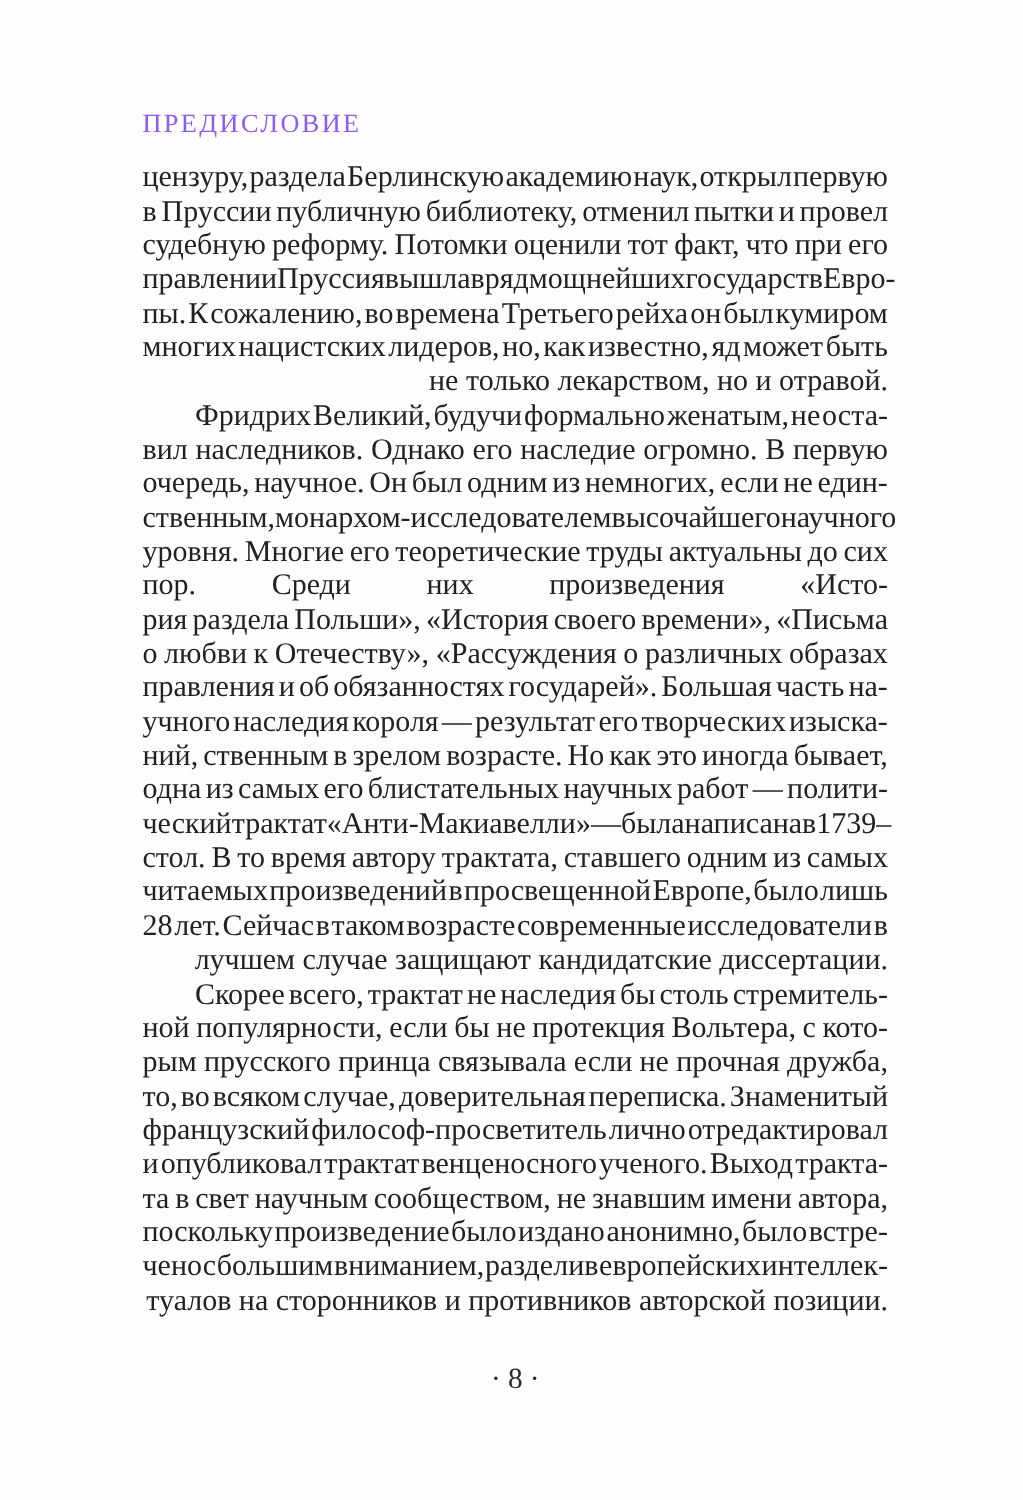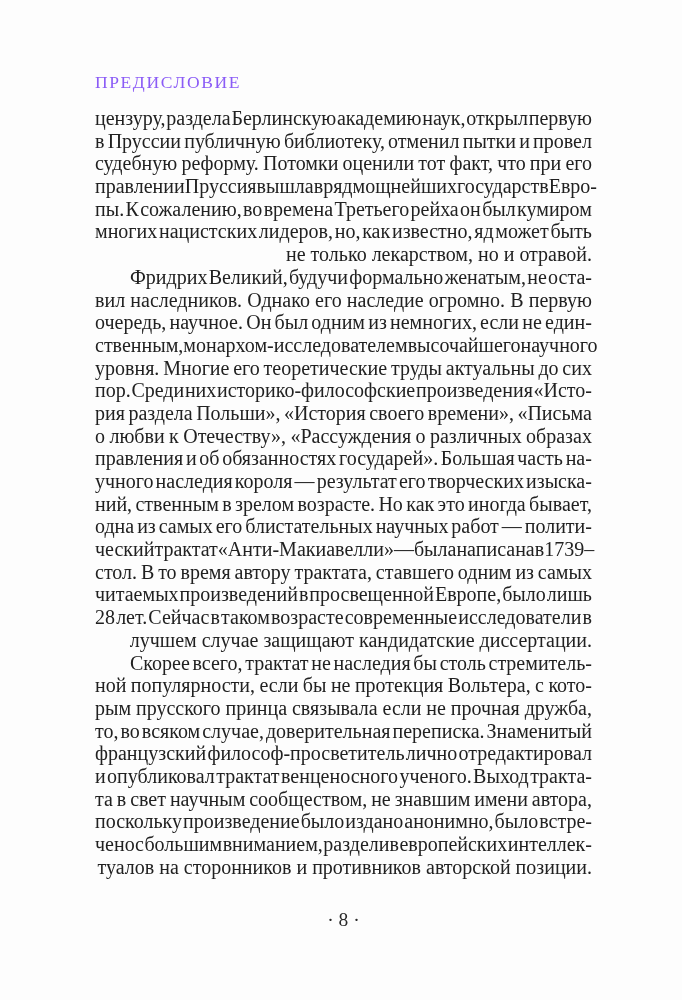--- a/index.html
+++ b/index.html
@@ -72,21 +72,21 @@
       <div class="line"><span>судебную</span><span>реформу.</span><span>Потомки</span><span>оценили</span><span>тот</span><span>факт,</span><span>что</span><span>при</span><span>его</span></div>
       <div class="line"><span>правлении</span><span>Пруссия</span><span>вышла</span><span>в</span><span>ряд</span><span>мощнейших</span><span>государств</span><span>Евро-</span></div>
       <div class="line"><span>пы.</span><span>К</span><span>сожалению,</span><span>во</span><span>времена</span><span>Третьего</span><span>рейха</span><span>он</span><span>был</span><span>кумиром</span></div>
       <div class="line"><span>многих</span><span>нацистских</span><span>лидеров,</span><span>но,</span><span>как</span><span>известно,</span><span>яд</span><span>может</span><span>быть</span></div>
       <div class="line last">не только лекарством, но и отравой.</div>
       <div class="line indent"><span>Фридрих</span><span>Великий,</span><span>будучи</span><span>формально</span><span>женатым,</span><span>не</span><span>оста-</span></div>
       <div class="line"><span>вил</span><span>наследников.</span><span>Однако</span><span>его</span><span>наследие</span><span>огромно.</span><span>В</span><span>первую</span></div>
       <div class="line"><span>очередь,</span><span>научное.</span><span>Он</span><span>был</span><span>одним</span><span>из</span><span>немногих,</span><span>если</span><span>не</span><span>един-</span></div>
       <div class="line"><span>ственным,</span><span>монархом-исследователем</span><span>высочайшего</span><span>научного</span></div>
       <div class="line"><span>уровня.</span><span>Многие</span><span>его</span><span>теоретические</span><span>труды</span><span>актуальны</span><span>до</span><span>сих</span></div>
-      <div class="line"><span>пор.</span><span>Среди</span><span>них</span><span>историко-философские</span><span>произведения</span><span>«Исто-</span></div>
+      <div class="line"><span>пор.</span><span>Среди</span><span>них</span><span>произведения</span><span>«Исто-</span></div>
       <div class="line"><span>рия</span><span>раздела</span><span>Польши»,</span><span>«История</span><span>своего</span><span>времени»,</span><span>«Письма</span></div>
       <div class="line"><span>о</span><span>любви</span><span>к</span><span>Отечеству»,</span><span>«Рассуждения</span><span>о</span><span>различных</span><span>образах</span></div>
       <div class="line"><span>правления</span><span>и</span><span>об</span><span>обязанностях</span><span>государей».</span><span>Большая</span><span>часть</span><span>на-</span></div>
       <div class="line"><span>учного</span><span>наследия</span><span>короля</span><span>—</span><span>результат</span><span>его</span><span>творческих</span><span>изыска-</span></div>
       <div class="line"><span>ний,</span><span>ственным</span><span>в</span><span>зрелом</span><span>возрасте.</span><span>Но</span><span>как</span><span>это</span><span>иногда</span><span>бывает,</span></div>
       <div class="line"><span>одна</span><span>из</span><span>самых</span><span>его</span><span>блистательных</span><span>научных</span><span>работ</span><span>—</span><span>полити-</span></div>
       <div class="line"><span>ческий</span><span>трактат</span><span>«Анти-Макиавелли»</span><span>—</span><span>была</span><span>написана</span><span>в</span><span>1739–</span></div>
       <div class="line"><span>стол.</span><span>В</span><span>то</span><span>время</span><span>автору</span><span>трактата,</span><span>ставшего</span><span>одним</span><span>из</span><span>самых</span></div>
       <div class="line"><span>читаемых</span><span>произведений</span><span>в</span><span>просвещенной</span><span>Европе,</span><span>было</span><span>лишь</span></div>
       <div class="line"><span>28</span><span>лет.</span><span>Сейчас</span><span>в</span><span>таком</span><span>возрасте</span><span>современные</span><span>исследователи</span><span>в</span></div>

